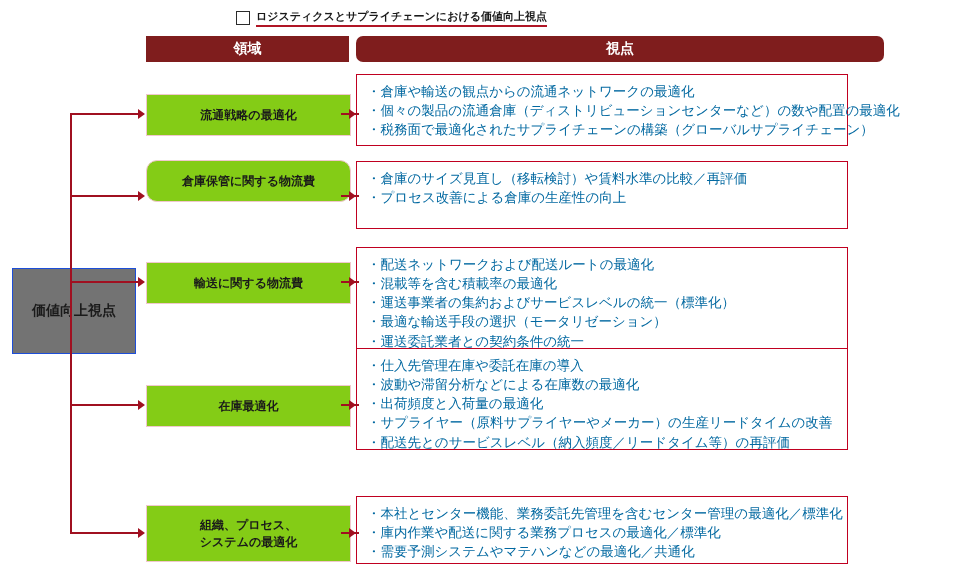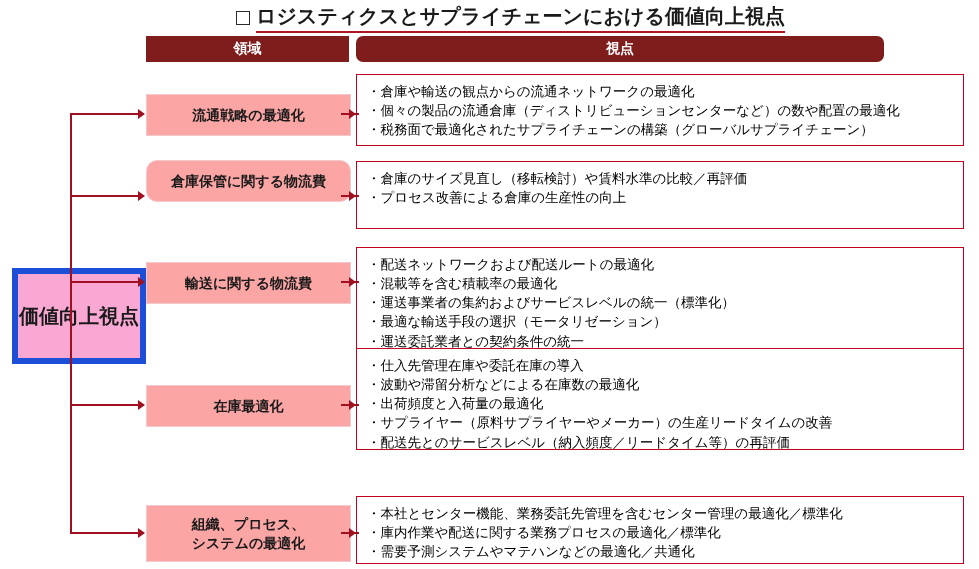--- a/index.html
+++ b/index.html
@@ -33,21 +33,21 @@
   }
   .title-marker {
     width: 12px;
     height: 12px;
     border: 1.5px solid #2b2b2b;
     background: #ffffff;
     margin-right: 6px;
     flex: 0 0 auto;
   }
   .title-text {
-    font-size: 20px;
+    font-size: 11px;
     font-weight: bold;
     color: #1a1a1a;
     letter-spacing: 0px;
     white-space: nowrap;
     border-bottom: 2px solid #b01525;
     padding-bottom: 1px;
   }
 
   
   .hdr {
@@ -64,58 +64,58 @@
   .hdr-area  { left: 146px; top: 36px; width: 203px; }
   .hdr-point { left: 356px; top: 36px; width: 528px; border-radius: 7px; }
 
   
   .root-box {
     position: absolute;
     left: 12px;
     top: 268px;
     width: 122px;
     height: 84px;
-    background: #f9a8d4;
-    border: 6px solid #1d4ed8;
+    background: #737373;
+    border: 1px solid #1d4ed8;
     display: flex;
     align-items: center;
     justify-content: center;
-    font-size: 20px;
+    font-size: 14px;
     font-weight: bold;
     color: #1a1a1a;
   }
 
   
   .area-box {
     position: absolute;
     left: 146px;
-    background: #fca5a5;
+    background: #84cc16;
     border: 1px solid #f0c8cd;
     width: 203px;
     display: flex;
     align-items: center;
     justify-content: center;
     text-align: center;
-    font-size: 14px;
+    font-size: 12px;
     font-weight: bold;
     color: #1a1a1a;
     line-height: 1.35;
   }
 
   
   .point-box {
     position: absolute;
     left: 356px;
-    width: 608px;
+    width: 492px;
     background: #ffffff;
     border: 1px solid #c00020;
     box-sizing: border-box;
     padding: 7px 10px 0 10px;
     font-size: 13.5px;
-    color: #000000;
+    color: #0369a1;
     line-height: 1.42;
   }
   .point-box div {
     white-space: nowrap;
   }
 
   
   .ln {
     position: absolute;
     background: #a01020;

